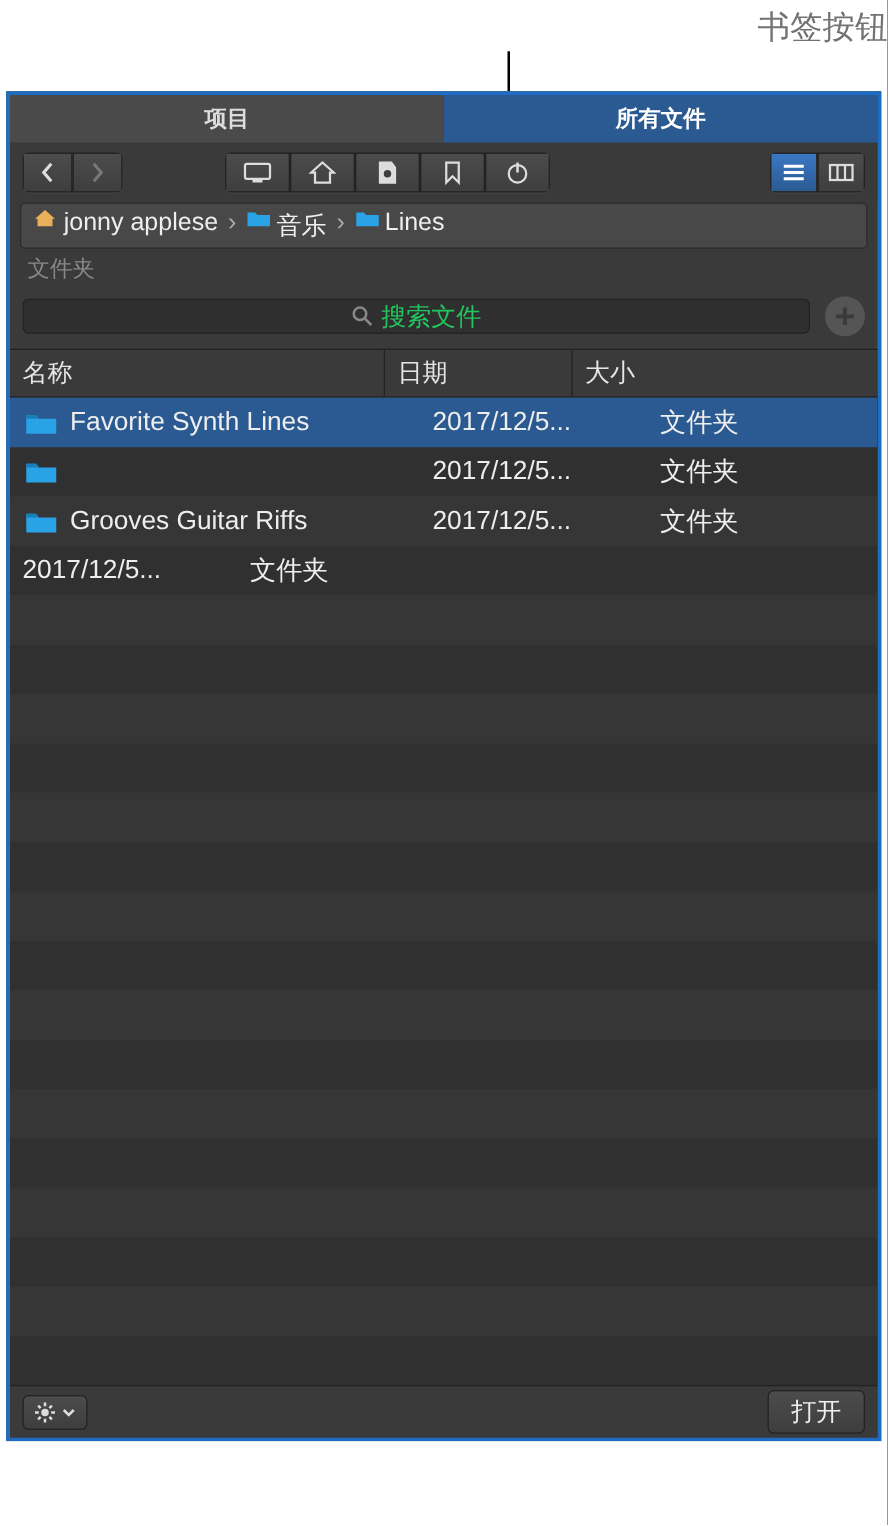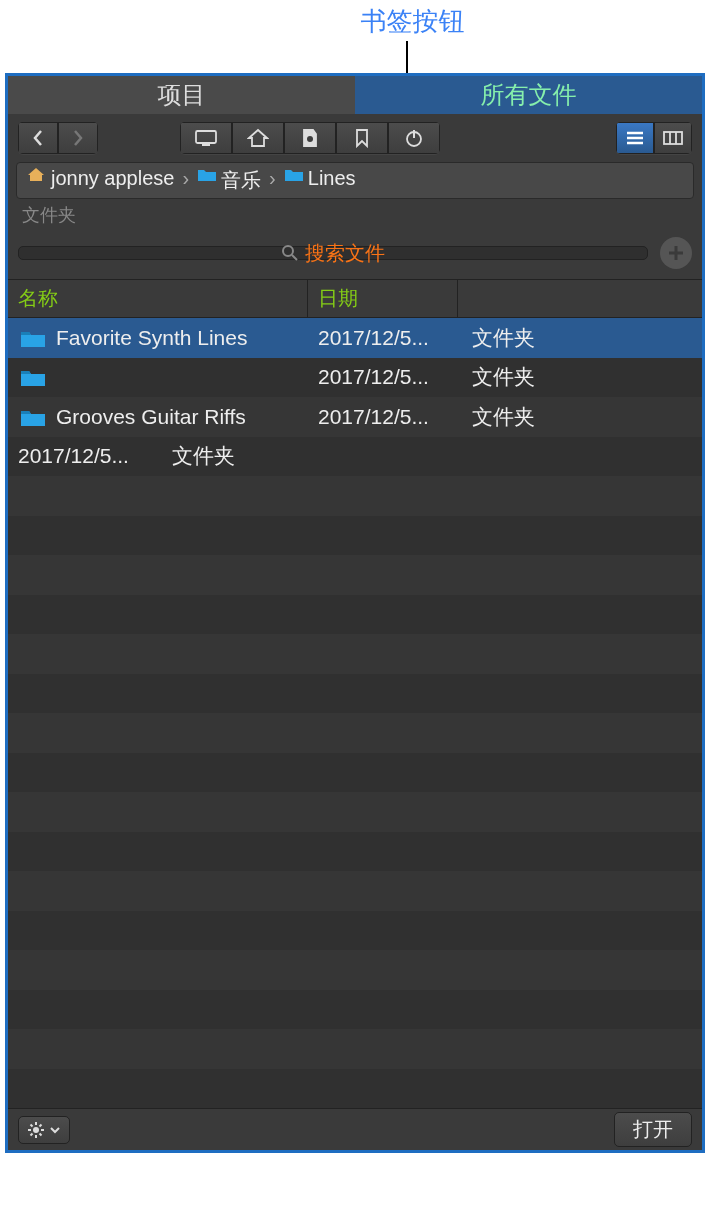--- a/index.html
+++ b/index.html
@@ -1,22 +1,22 @@
 <!DOCTYPE html>
 <html><head>
   <meta charset="utf-8">
   <style>
     * { box-sizing: border-box; margin: 0; padding: 0; }
     body { font-family: -apple-system, "Helvetica Neue", Arial, sans-serif; background: #fff; width: 710px; }
     
     .callout-label {
-      text-align: center;
+      text-align: right;
       font-size: 26px;
       padding: 4px 0 2px 0;
-      color: #3b82f6;
+      color: #737373;
       margin-left: 115px;
     }
     .callout-line {
       width: 2px;
       height: 32px;
       background: #000;
       margin-left: 406px;
     }
     
     .window {
@@ -25,26 +25,27 @@
       width: 700px;
       margin-left: 5px;
     }
     
     .tabs { display: flex; height: 38px; }
     .tab {
       flex: 1;
       display: flex;
       align-items: center;
       justify-content: center;
-      font-size: 24px;
+      font-size: 18px;
       color: #ddd;
       cursor: pointer;
+      font-weight: bold;
     }
     .tab.inactive { background: #4a4a4a; }
-    .tab.active { background: #2a5a91; color: #86efac; }
+    .tab.active { background: #2a5a91; color: #ffffff; }
     
     .toolbar {
       display: flex;
       align-items: center;
       padding: 8px 10px;
       gap: 10px;
       background: #3a3a3a;
     }
     
     .btn-group {
@@ -96,60 +97,61 @@
       display: flex;
       align-items: center;
       padding: 6px 10px 10px 10px;
       gap: 12px;
     }
     .search-field {
       flex: 1;
       background: #2f2f2f;
       border: 1px solid #222;
       border-radius: 5px;
-      height: 14px;
+      height: 28px;
       display: flex;
       align-items: center;
       justify-content: center;
-      color: #f97316;
+      color: #22c55e;
       font-size: 20px;
       gap: 6px;
     }
     .add-btn {
       width: 32px; height: 32px;
       border-radius: 16px;
       background: #555;
       display: flex;
       align-items: center;
       justify-content: center;
       color: #333;
       font-size: 24px;
       cursor: pointer;
     }
     
     .headers {
       display: flex;
       background: #3a3a3a;
       border-top: 1px solid #222;
       border-bottom: 1px solid #222;
-      color: #84cc16;
+      color: #e5e5e5;
       font-size: 20px;
     }
     .headers > div { padding: 5px 10px; border-right: 1px solid #222; }
     .col-name { width: 300px; }
     .col-date { width: 150px; }
     .col-size { flex: 1; border-right: none !important; }
     
     .file-list { background: #333; height: 790px; overflow: hidden; }
     .row {
       display: flex;
       align-items: center;
       height: 39.5px;
       color: #eee;
       font-size: 21px;
+      gap: 28px;
     }
     .row:nth-child(odd) { background: #363636; }
     .row:nth-child(even) { background: #303030; }
     .row.selected { background: #2a5a91 !important; }
     .row .col-name { display: flex; align-items: center; gap: 10px; padding-left: 12px; }
     .row .col-date { padding-left: 10px; }
     .row .col-size { padding-left: 14px; }
     
     .folder-ico {
       width: 26px; height: 20px;
@@ -304,20 +306,21 @@
       <svg width="18" height="18" viewBox="0 0 18 18">
           <line x1="9" y1="2" x2="9" y2="16" stroke="#3a3a3a" stroke-width="3"></line>
           <line x1="2" y1="9" x2="16" y2="9" stroke="#3a3a3a" stroke-width="3"></line>
         </svg>
     </div>
   </div>
 
   <div class="headers">
     <div class="col-name">名称</div>
     <div class="col-date">日期</div>
+    <div class="col-size">大小</div>
   </div>
 
   <div class="file-list" id="file-list">
       <div class="row selected">
         <div class="col-name">
           <span class="folder-ico">
             <svg width="26" height="20" viewBox="0 0 26 20">
               <path d="M1 4 L9 4 L11 7 L25 7 L25 19 L1 19 Z" fill="#29a3e6"></path>
               <path d="M1 4 L9 4 L11 7 L1 7 Z" fill="#1a7fb8"></path>
             </svg>

